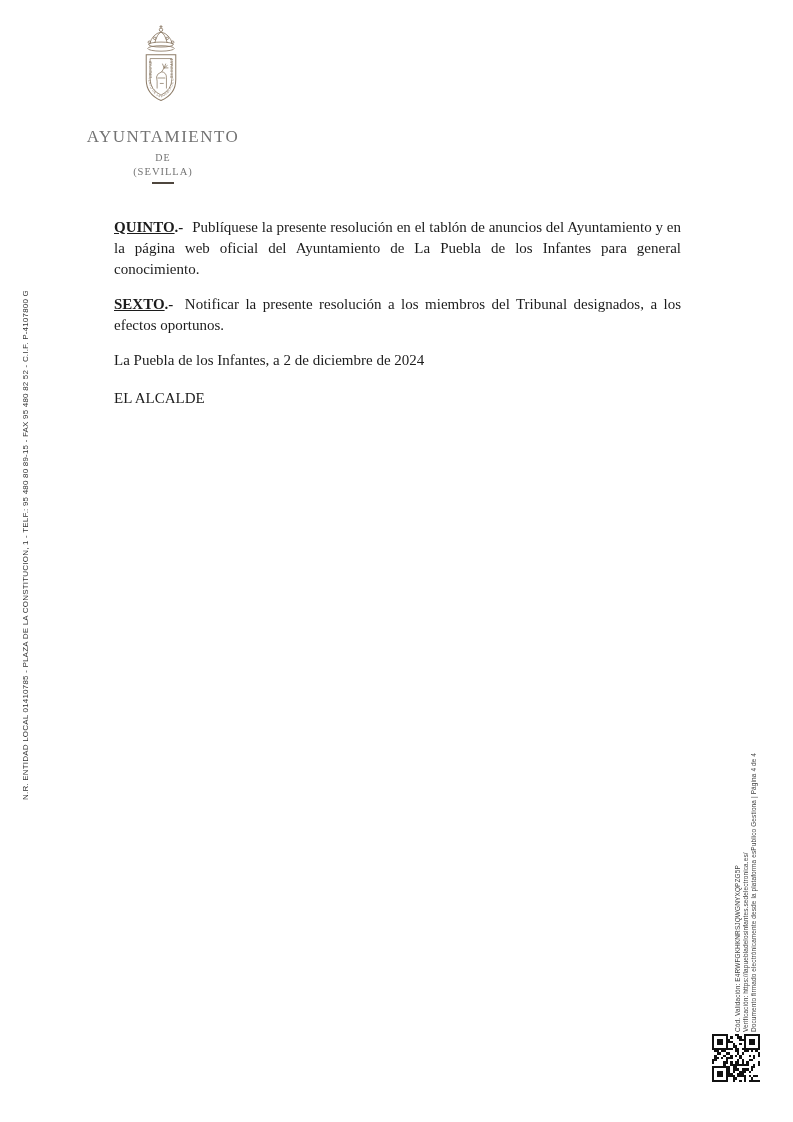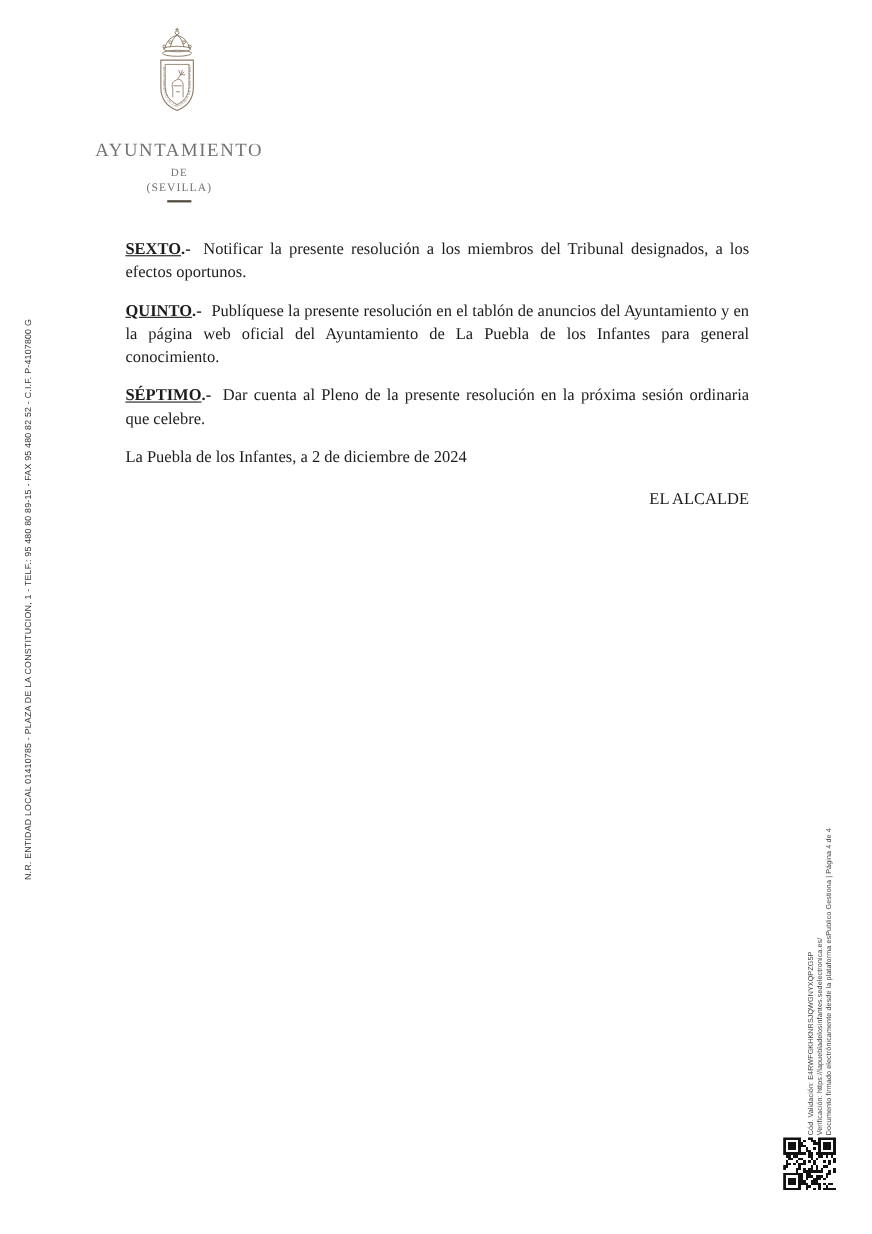--- a/index.html
+++ b/index.html
@@ -17,21 +17,21 @@
   .lh-prov{font-size:10.5px;letter-spacing:1px;margin-top:3px;}
   .lh-rule{width:22px;border-top:2px solid #4e463d;margin:5px auto 0 auto;}
 
   
   .body-col{position:absolute;left:114px;top:217px;width:567px;font-size:15px;line-height:21px;}
   .para{margin:0 0 14px 0;text-align:justify;}
   .plabel{font-weight:bold;}
   .plabel u{text-decoration:underline;}
   .psep{font-weight:bold;margin-right:5px;}
   .dateline{margin:11px 0 17px 0;text-align:left;}
-  .sig-title{margin:5px 0 15px 0;text-align:right;}
+  .sig-title{margin:5px 0 15px 0;text-align:left;}
   .sig-name{margin:0;text-align:center;}
 
   
   .vtext{position:absolute;white-space:nowrap;transform-origin:0 100%;transform:rotate(-90deg);
          font-family:"Liberation Sans", sans-serif;color:#3c3c3c;}
   .vtext-left{left:31px;bottom:322px;font-size:8px;line-height:10px;letter-spacing:0.2px;color:#333;}
   .vtext-right{bottom:90px;font-size:6.5px;line-height:8px;letter-spacing:0.1px;color:#414141;}
 
   
   .qr{position:absolute;left:712px;top:1034px;width:48px;height:48px;}
@@ -76,25 +76,24 @@
   </div>
 
   <div class="letterhead">
     <div class="lh-org">AYUNTAMIENTO</div>
     <div class="lh-de">DE</div>
     <div class="lh-prov">(SEVILLA)</div>
     <div class="lh-rule"></div>
   </div>
 
   <div class="body-col">
+    <p class="para"><span class="plabel"><u>QUINTO</u></span><span class="psep">.-</span> <span>Publíquese la presente resolución en el tablón de anuncios del Ayuntamiento y en la página web oficial del Ayuntamiento de La Puebla de los Infantes para general conocimiento.</span></p>
+
     <p class="para"><span class="plabel"><u>SEXTO</u></span><span class="psep">.-</span> <span>Notificar la presente resolución a los miembros del Tribunal designados, a los efectos oportunos.</span></p>
 
-    <p class="para"><span class="plabel"><u>QUINTO</u></span><span class="psep">.-</span> <span>Publíquese la presente resolución en el tablón de anuncios del Ayuntamiento y en la página web oficial del Ayuntamiento de La Puebla de los Infantes para general conocimiento.</span></p>
-
-    <p class="para"><span class="plabel"><u>SÉPTIMO</u></span><span class="psep">.-</span> <span>Dar cuenta al Pleno de la presente resolución en la próxima sesión ordinaria que celebre.</span></p>
 
     <p class="dateline">La Puebla de los Infantes, a 2 de diciembre de 2024</p>
     <p class="sig-title">EL ALCALDE</p>
   </div>
 
   <div class="vtext vtext-left">N.R. ENTIDAD LOCAL 01410785 - PLAZA DE LA CONSTITUCION, 1 - TELF.: 95 480 80 89-15 - FAX 95 480 82 52 - C.I.F. P-4107800 G</div>
 
   <div class="vtext vtext-right" style="left:742px">Cód. Validación: E4RWFGKHKNRSJQWGNYXQPZG5P</div>
   <div class="vtext vtext-right" style="left:750px">Verificación: https://lapuebladelosinfantes.sedelectronica.es/</div>
   <div class="vtext vtext-right" style="left:758px">Documento firmado electrónicamente desde la plataforma esPublico Gestiona | Página 4 de 4</div>

